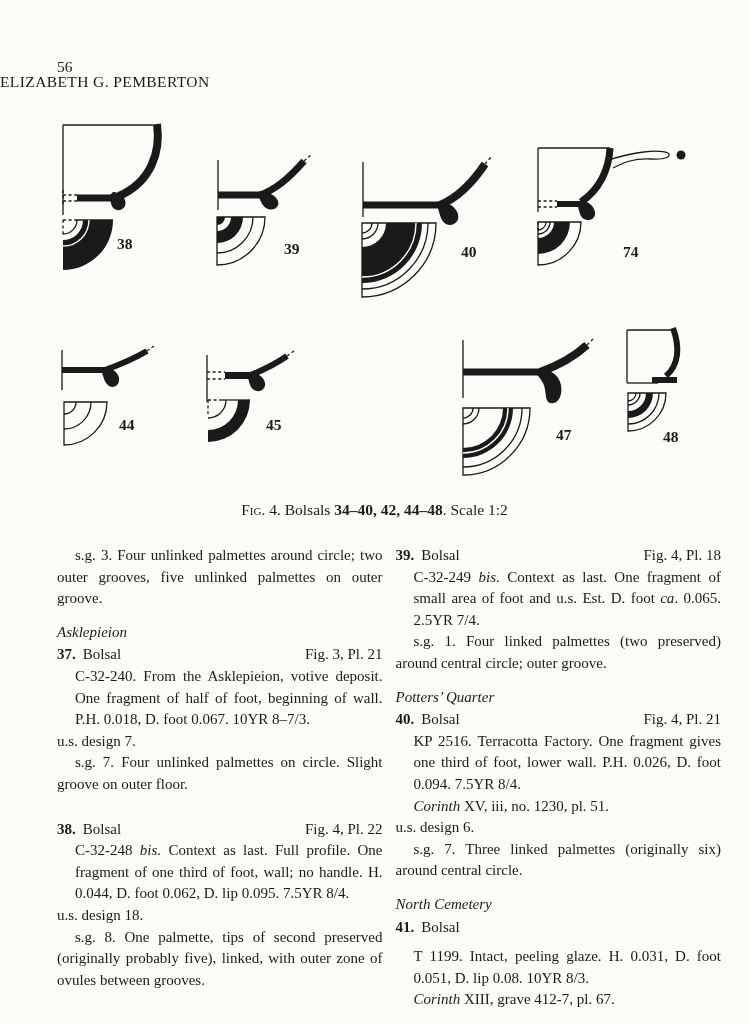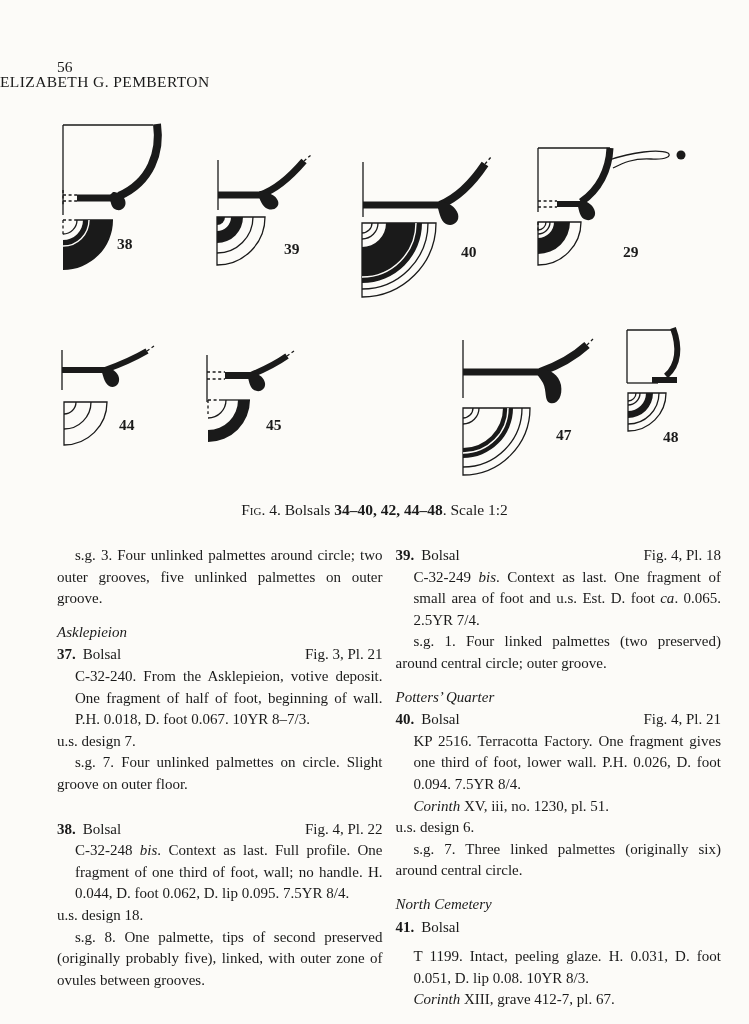--- a/index.html
+++ b/index.html
@@ -117,21 +117,21 @@
         <path class="w6" d="M24,64 H48"></path>
         <path class="dash" d="M5,61 H24"></path>
         <path class="dash" d="M5,67 H24"></path>
         <path class="blk" d="M48,60 C55,61 61,66 62,72 C63,79 56,82 51,79 C46,76 46,68 44,64 Z"></path>
         <path class="thin" d="M5,82 H48 A43,43 0 0 1 5,125 Z"></path>
         <path class="thin" d="M13,82 A8,8 0 0 1 5,90"></path>
         <path class="thin" d="M17,82 A12,12 0 0 1 5,94"></path>
         <path class="blk" d="M37,82 A32,32 0 0 1 5,114 L5,98 A16,16 0 0 0 21,82 Z"></path>
         <path class="dash" d="M5,82 V92"></path>
       </svg>
-      <span class="dlabel" style="left:90px; top:104px;">29</span>
+      <span class="dlabel" style="left:90px; top:104px;">74</span>
     </div>
 
     <div class="draw" style="left:57px; top:235px; width:120px; height:112px;">
       <svg width="120" height="112" viewBox="0 0 120 112">
         <path class="thin" d="M5,5 V45"></path>
         <path class="w6" d="M5,25 H48"></path>
         <path class="w6" d="M48,25 C62,20 78,13 90,6"></path>
         <path class="dash" d="M90,6 L97,1"></path>
         <path class="blk" d="M48,22 C55,23 61,27 62,33 C63,40 57,44 52,41 C47,38 46,29 44,25 Z"></path>
         <path class="thin" d="M7,57 H50 A43,43 0 0 1 7,100 Z"></path>

